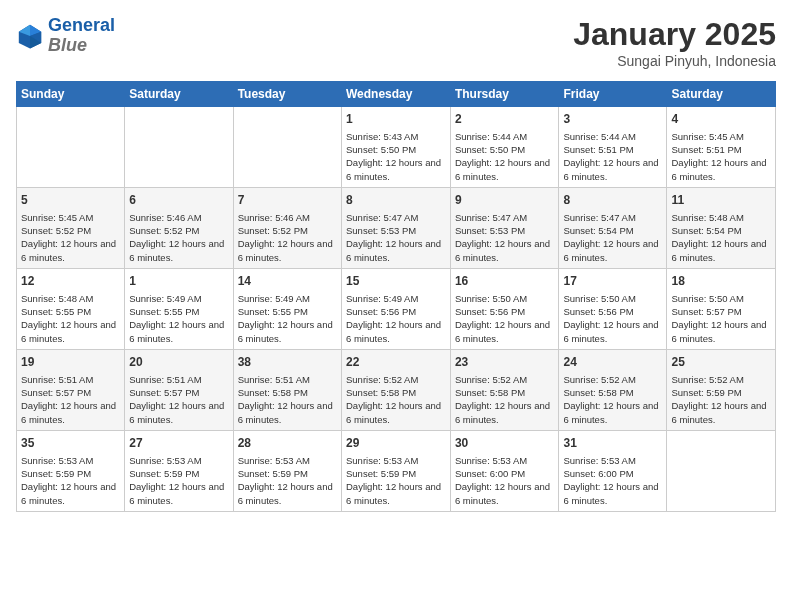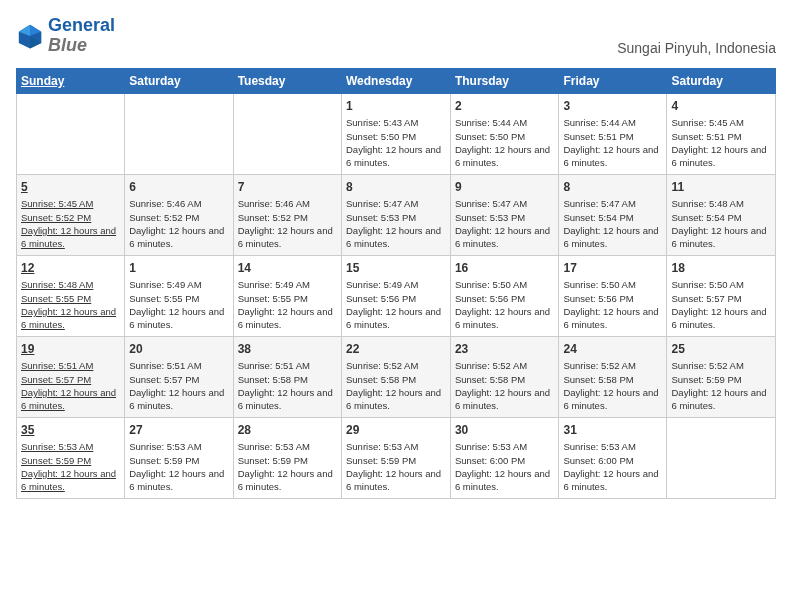--- a/index.html
+++ b/index.html
@@ -6,21 +6,21 @@
     body {
       font-family: Arial, sans-serif;
       background: #fff;
       width: 792px;
       min-height: 612px;
       padding: 16px;
     }
     .header {
       display: flex;
       justify-content: space-between;
-      align-items: flex-end;
+      align-items: flex-start;
       margin-bottom: 12px;
     }
     .logo {
       display: flex;
       align-items: center;
       gap: 4px;
     }
     .logo-text {
       font-size: 18px;
       font-weight: bold;
@@ -77,21 +77,20 @@
       margin-bottom: 2px;
     }
     tr:nth-child(even) td {
       background-color: #f5f5f5;
     }
     tr:nth-child(odd) td {
       background-color: #fff;
     }
     thead tr th:first-child, td:first-child {
       width: 110px;
-      text-decoration: underline;
     }
     .empty { background: #fff !important; }
   </style>
 </head>
 <body>
 
 <div class="header">
   <div class="logo">
     <svg class="logo-icon" viewBox="0 0 40 40">
       <polygon points="20,4 36,14 36,30 20,38 4,30 4,14" fill="#1a5fa8"></polygon>
@@ -99,20 +98,21 @@
       <polygon points="20,20 36,14 36,30" fill="#1a5fa8"></polygon>
       <polygon points="20,20 36,30 20,38" fill="#155a99"></polygon>
       <polygon points="4,14 20,20 20,4" fill="#3a9ae0"></polygon>
     </svg>
     <div>
       <div class="logo-text"><span>General</span></div>
       <div class="logo-text" style="color:#737373;font-style:italic;">Blue</div>
     </div>
   </div>
   <div class="title-area">
+    <div class="calendar-title">January 2025</div>
     <div class="calendar-subtitle">Sungai Pinyuh, Indonesia</div>
   </div>
 </div>
 
 <table>
   <thead>
     <tr id="weekday-row">
         <th>Sunday</th>
         <th>Saturday</th>
         <th>Tuesday</th>

